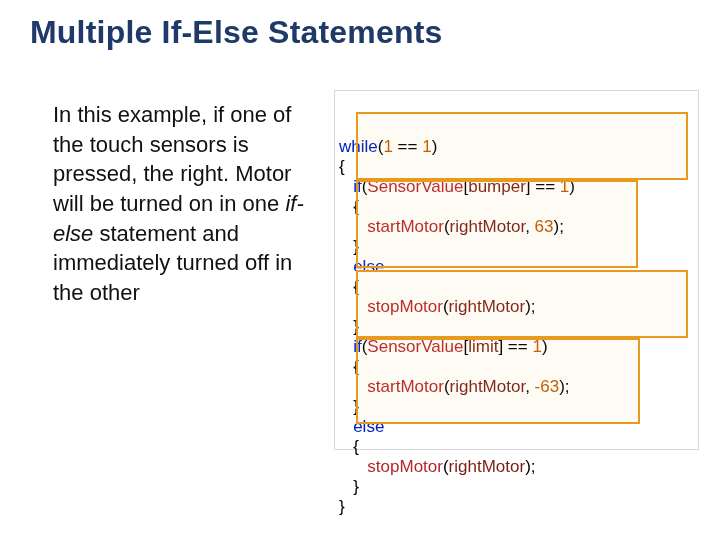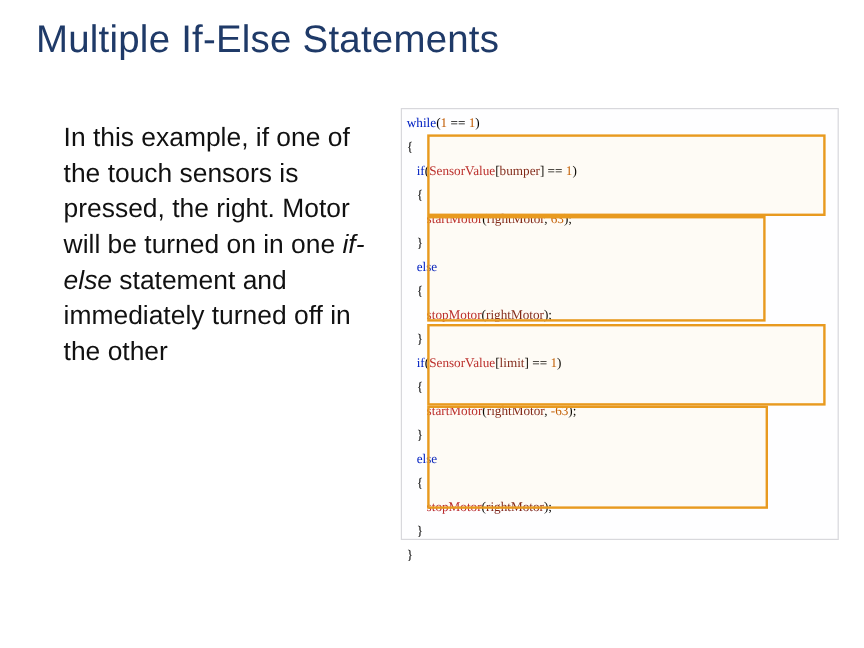--- a/index.html
+++ b/index.html
@@ -16,21 +16,21 @@
     width: 720px;
     height: 540px;
     box-sizing: border-box;
   }
   .title {
     position: absolute;
     left: 30px;
     top: 14px;
     font-size: 32px;
     color: #1f3a68;
-    font-weight: 400;
+    font-weight: 700;
     letter-spacing: 0.2px;
   }
   .body-text {
     position: absolute;
     left: 53px;
     top: 100px;
     width: 260px;
     font-size: 22px;
     line-height: 1.35;
     color: #111;
@@ -40,27 +40,28 @@
     position: absolute;
     left: 334px;
     top: 90px;
     width: 365px;
     height: 360px;
     background: #fefeff;
     border: 1px solid #d8d8dc;
     box-sizing: border-box;
   }
   .code {
-    font-family: Liberation Serif, serif;
-    font-size: 11px;
+    font-family: Liberation Sans, sans-serif;
+    font-size: 17px;
     line-height: 20px;
     white-space: pre;
     position: relative;
     padding: 2px 4px;
     color: #000;
+    margin-top: 44px;
   }
   .kw-blue   { color: #0020c2; }
   .kw-red    { color: #b8262a; }
   .kw-maroon { color: #7a1e14; }
   .num       { color: #c05a00; }
   .hl {
     position: absolute;
     border: 2px solid #e89a1f;
     background: rgba(255,200,80,0.06);
     box-sizing: border-box;

